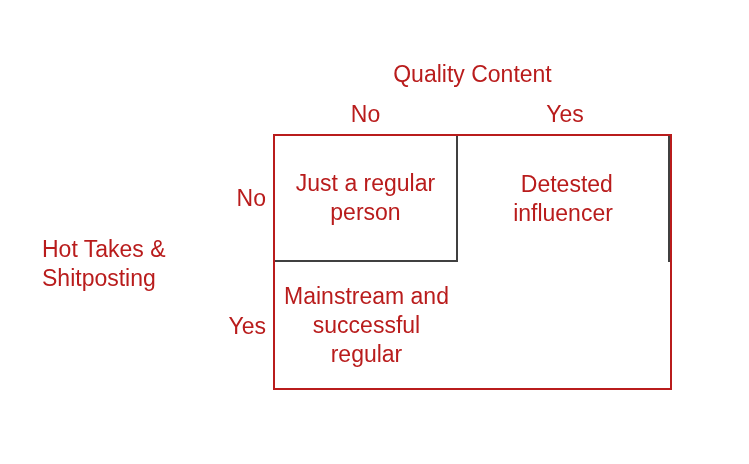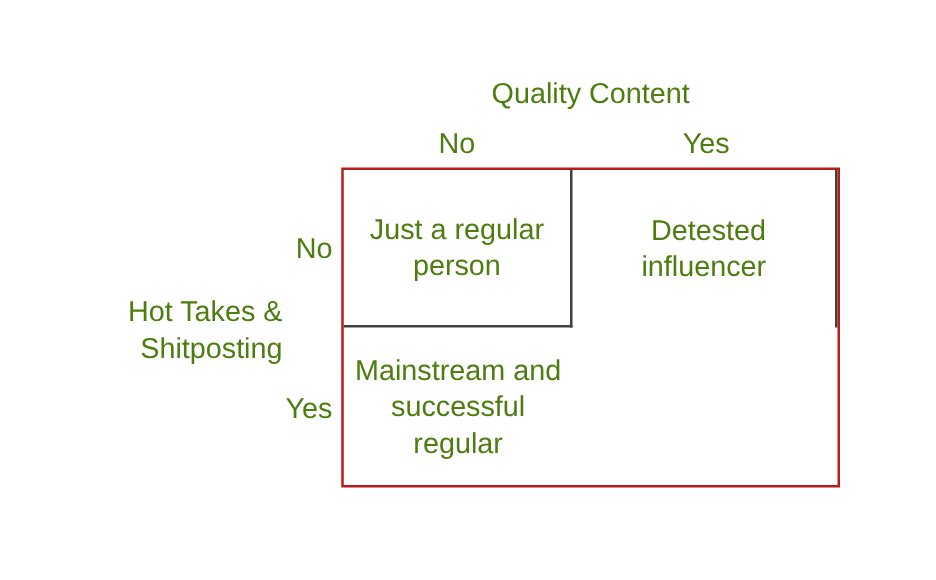--- a/index.html
+++ b/index.html
@@ -6,21 +6,21 @@
     margin: 0;
     padding: 0;
     background: #ffffff;
   }
   .canvas {
     position: relative;
     width: 749px;
     height: 464px;
     background: #ffffff;
     font-family: "Liberation Sans", "DejaVu Sans", sans-serif;
-    color: #4d7c0f;
+    color: #b91c1c;
     font-size: 23px;
     line-height: 29px;
     overflow: hidden;
   }
   .pre {
     white-space: pre-line;
   }
   .matrix-title {
     position: absolute;
     left: 273px;
@@ -60,24 +60,24 @@
   .row-label {
     position: absolute;
     left: 120px;
     width: 146px;
     text-align: right;
   }
   .row-label.no  { top: 184px; }
   .row-label.yes { top: 312px; }
   .row-axis-title {
     position: absolute;
-    left: 30px;
+    left: 42px;
     top: 235px;
     width: 196px;
-    text-align: right;
+    text-align: left;
   }
 </style>
 </head>
 <body>
 
 <div class="canvas">
 
   <div class="matrix-title">Quality Content</div>
 
   <div class="col-label no">No</div>

